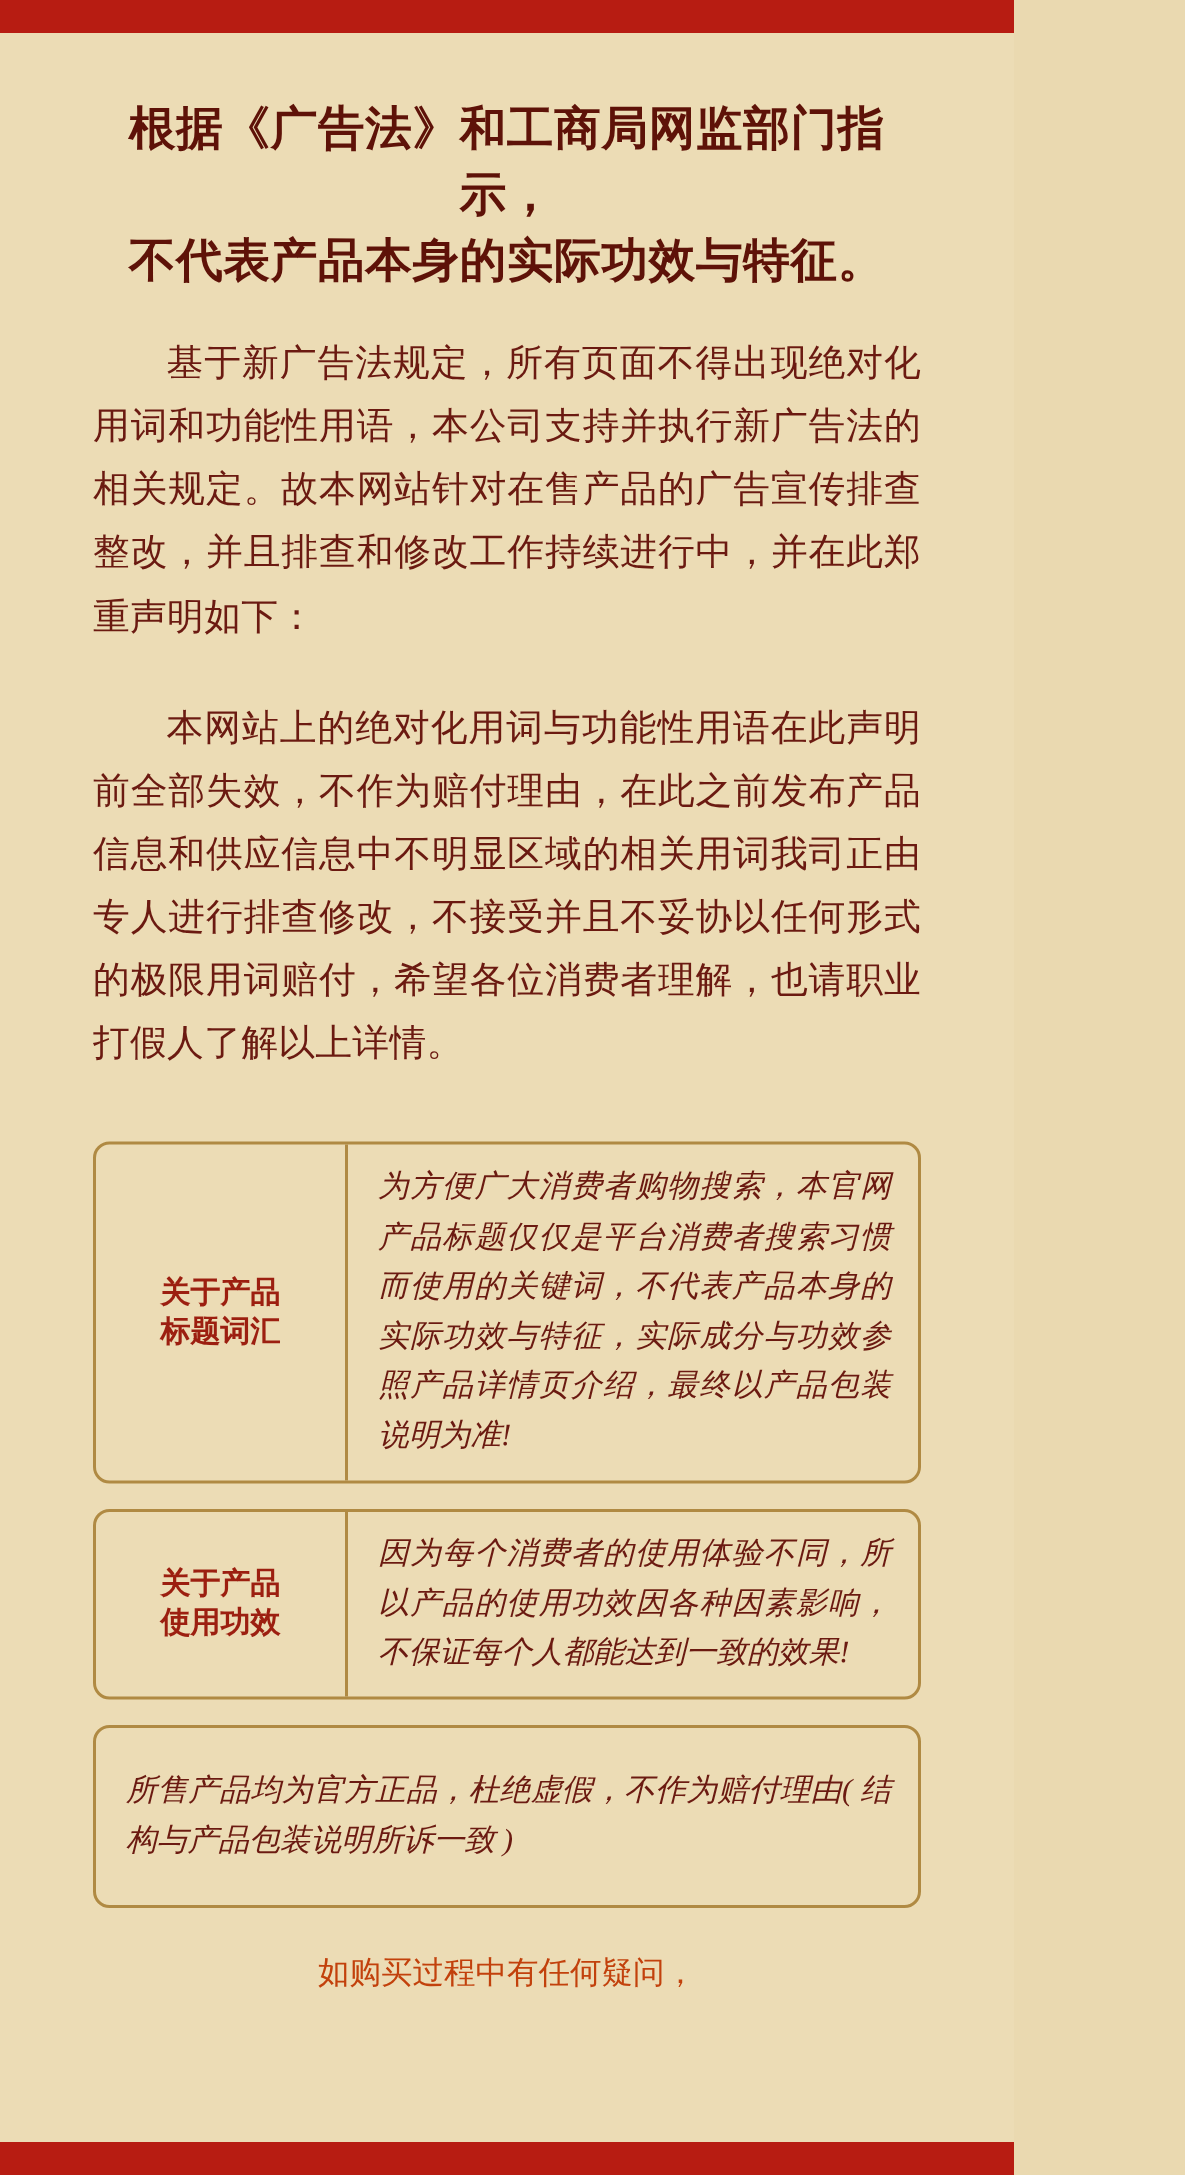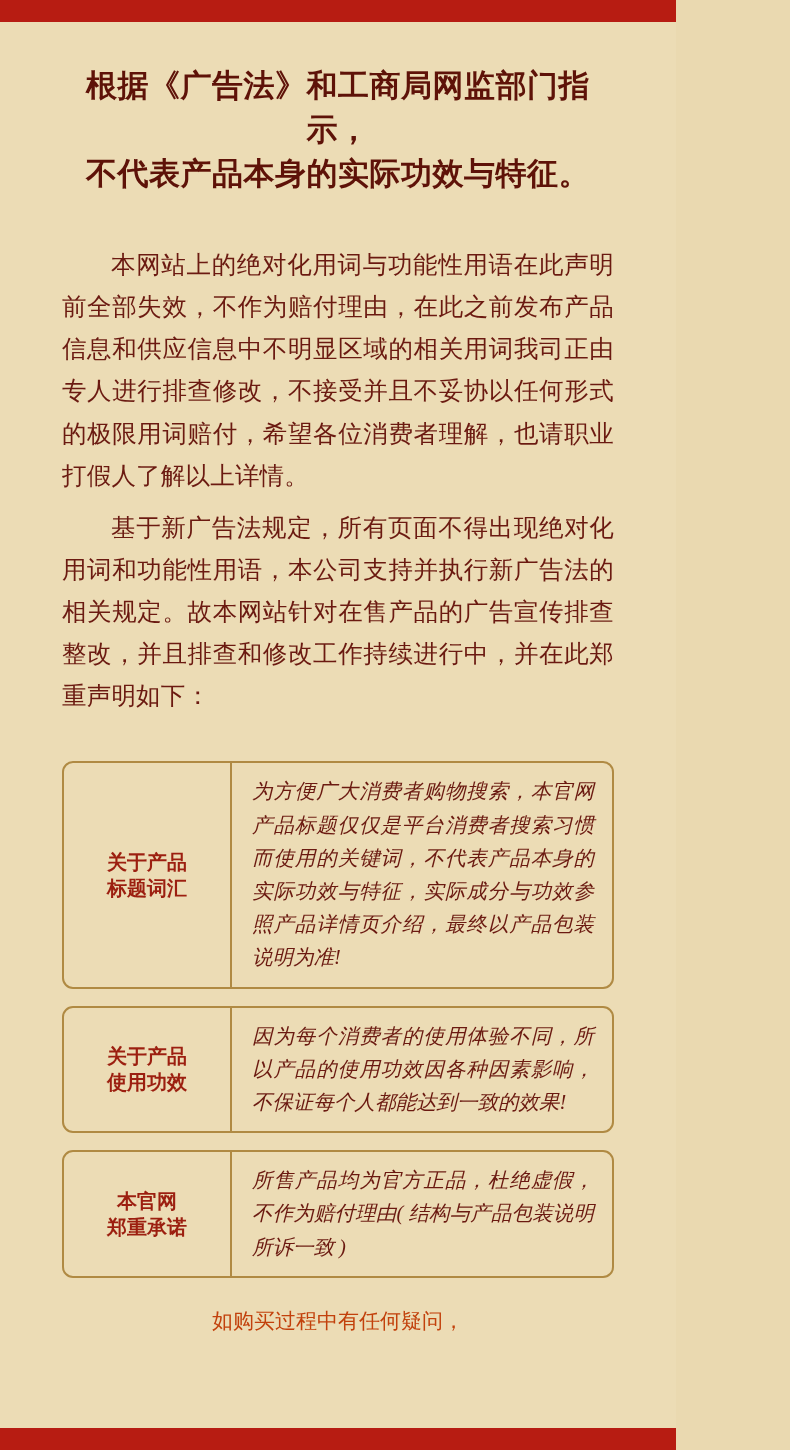--- a/index.html
+++ b/index.html
@@ -128,46 +128,42 @@
 
   <div class="top-bar"></div>
 
   <div class="content">
 
     <h1 class="headline">
       <span class="line1">根据《广告法》和工商局网监部门指示，</span>
       <span class="line2">不代表产品本身的实际功效与特征。</span>
     </h1>
 
+    <p class="para first">基于新广告法规定，所有页面不得出现绝对化用词和功能性用语，本公司支持并执行新广告法的相关规定。故本网站针对在售产品的广告宣传排查整改，并且排查和修改工作持续进行中，并在此郑重声明如下：</p>
     <p class="para second">本网站上的绝对化用词与功能性用语在此声明前全部失效，不作为赔付理由，在此之前发布产品信息和供应信息中不明显区域的相关用词我司正由专人进行排查修改，不接受并且不妥协以任何形式的极限用词赔付，希望各位消费者理解，也请职业打假人了解以上详情。</p>
-    <p class="para first">基于新广告法规定，所有页面不得出现绝对化用词和功能性用语，本公司支持并执行新广告法的相关规定。故本网站针对在售产品的广告宣传排查整改，并且排查和修改工作持续进行中，并在此郑重声明如下：</p>
 
     <div class="cards">
 
       <div class="card">
         <div class="card-title">
           <span>关于产品</span>
           <span>标题词汇</span>
         </div>
         <div class="card-body">为方便广大消费者购物搜索，本官网产品标题仅仅是平台消费者搜索习惯而使用的关键词，不代表产品本身的实际功效与特征，实际成分与功效参照产品详情页介绍，最终以产品包装说明为准!</div>
       </div>
 
       <div class="card">
         <div class="card-title">
           <span>关于产品</span>
           <span>使用功效</span>
         </div>
         <div class="card-body">因为每个消费者的使用体验不同，所以产品的使用功效因各种因素影响，不保证每个人都能达到一致的效果!</div>
       </div>
 
       <div class="card">
-        <div class="card-title">
-          <span>本官网</span>
-          <span>郑重承诺</span>
-        </div>
         <div class="card-body">所售产品均为官方正品，杜绝虚假，不作为赔付理由( 结构与产品包装说明所诉一致 )</div>
       </div>
 
     </div>
 
     <div class="footer">
       <div>如购买过程中有任何疑问，</div>
     </div>
 
   </div>

